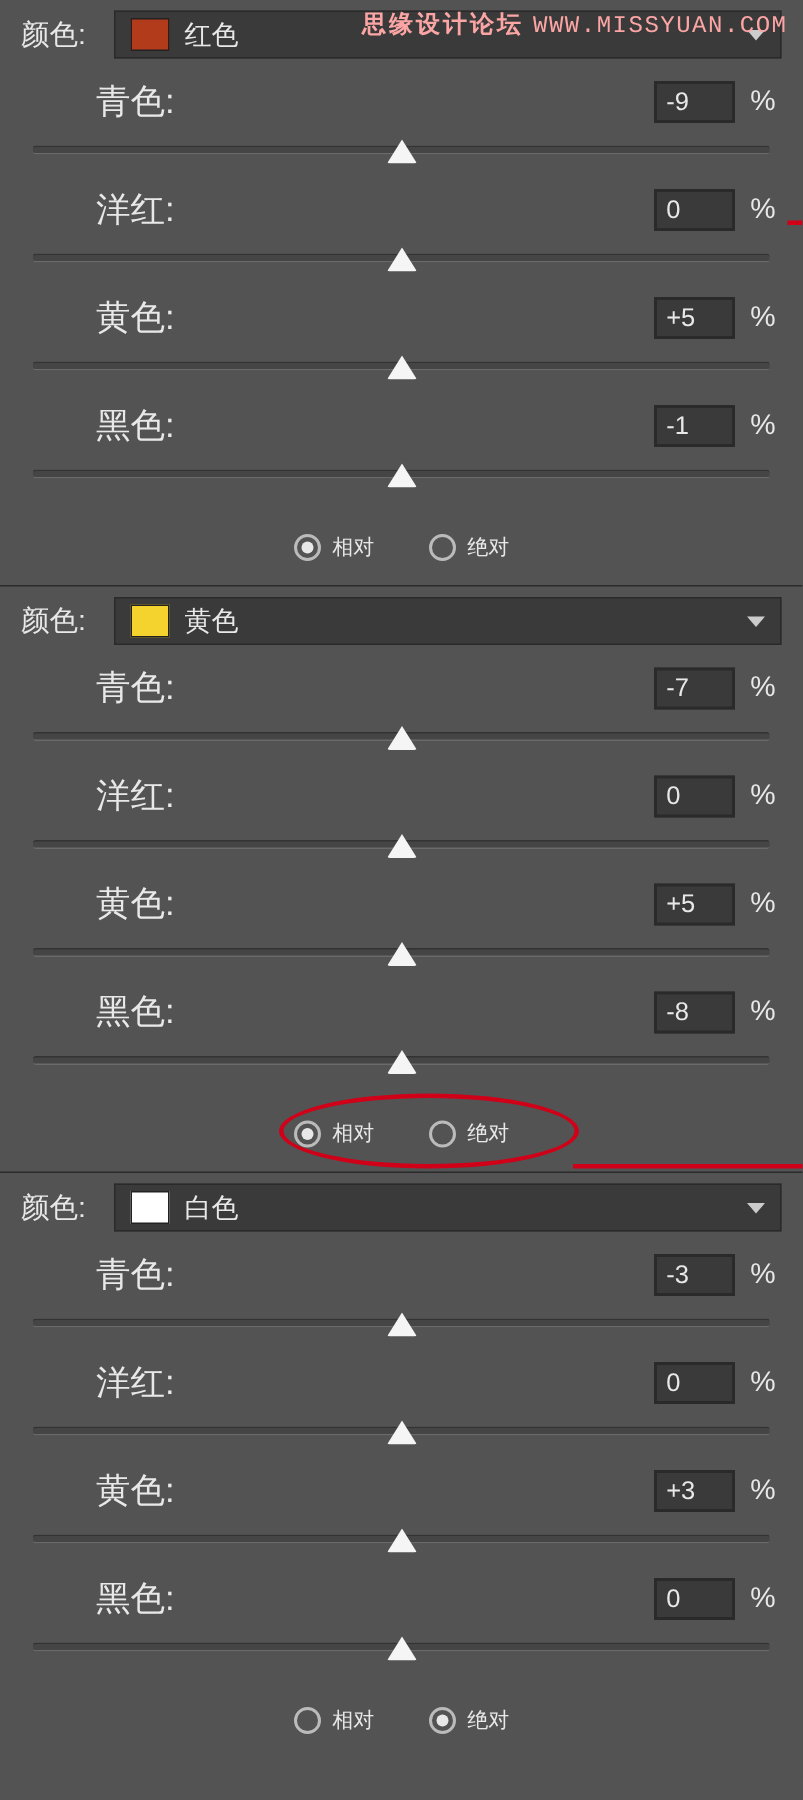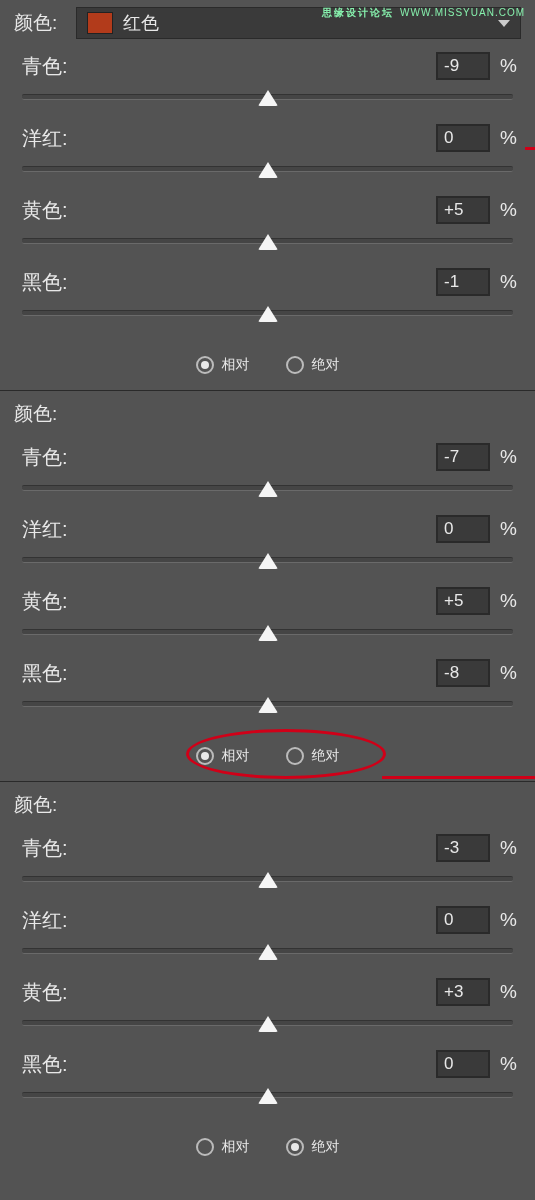--- a/index.html
+++ b/index.html
@@ -10,24 +10,25 @@
       font-family: "Microsoft YaHei", Arial, sans-serif;
       font-size: 18px;
       color: #e8e8e8;
       overflow: hidden;
       position: relative;
     }
     .watermark {
       position: absolute;
       top: 6px;
       right: 10px;
-      font-size: 10px;
-      color: #86efac;
+      font-size: 16px;
+      color: #fca5a5;
       letter-spacing: 1px;
       z-index: 50;
+      font-family: Liberation Mono, monospace;
     }
     .watermark .cn { font-weight: bold; letter-spacing: 2px; margin-right: 6px; }
     .section { padding: 0 12px; }
     .row-color {
       display: flex;
       align-items: center;
       height: 46px;
       gap: 14px;
       padding: 16px 2px;
     }
@@ -58,21 +59,21 @@
       right: 10px;
     }
     .slider-block { padding: 6px 4px 0 4px; }
     .slider-row { height: 72px; }
     .slider-header {
       display: flex;
       align-items: center;
       justify-content: space-between;
       padding: 0 2px 8px 6px;
     }
-    .slider-label { font-size: 20px; }
+    .slider-label { font-size: 23px; margin-left: 42px; }
     .value-group { display: flex; align-items: center; gap: 10px; }
     .value-input {
       width: 54px;
       height: 28px;
       background: #3a3a3a;
       border: 2px solid #2a2a2a;
       color: #e8e8e8;
       font-size: 17px;
       padding: 0 6px;
       text-align: left;
@@ -229,20 +230,25 @@
       <div class="radio"></div>
       <span class="radio-label">绝对</span>
     </div>
   </div>
 </div>
 <div class="divider"></div>
 
 <div class="section">
   <div class="row-color">
     <span class="color-label">颜色:</span>
+    <div class="color-dropdown">
+      <div class="swatch" style="background:#f5d32e"></div>
+      <span class="color-name">黄色</span>
+      <span class="chevron"></span>
+    </div>
   </div>
   <div class="slider-block">
     <div class="slider-row">
       <div class="slider-header">
         <span class="slider-label">青色:</span>
         <div class="value-group">
           <input class="value-input" value="-7" style="">
           <span class="pct">%</span>
         </div>
       </div>
@@ -301,20 +307,25 @@
       <span class="radio-label">绝对</span>
     </div>
     <div class="annot-ellipse" style="left:174px; top:-2px; width:200px; height:50px;"></div>
   </div>
 </div>
 <div class="divider"></div>
 
 <div class="section">
   <div class="row-color">
     <span class="color-label">颜色:</span>
+    <div class="color-dropdown">
+      <div class="swatch" style="background:#ffffff"></div>
+      <span class="color-name">白色</span>
+      <span class="chevron"></span>
+    </div>
   </div>
   <div class="slider-block">
     <div class="slider-row">
       <div class="slider-header">
         <span class="slider-label">青色:</span>
         <div class="value-group">
           <input class="value-input" value="-3" style="">
           <span class="pct">%</span>
         </div>
       </div>

